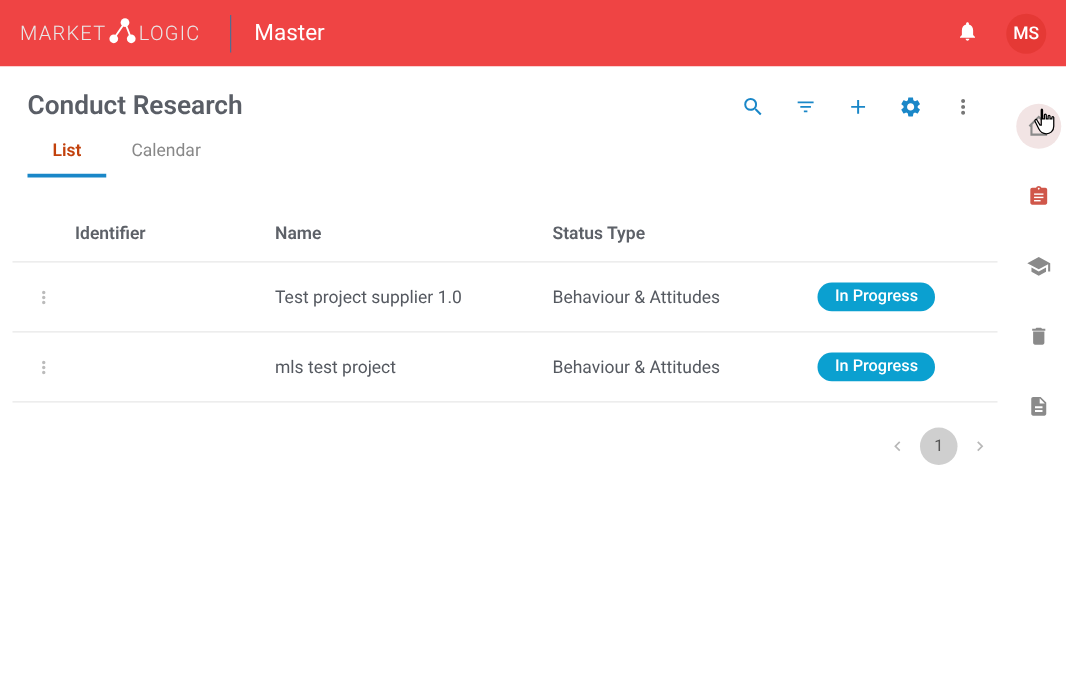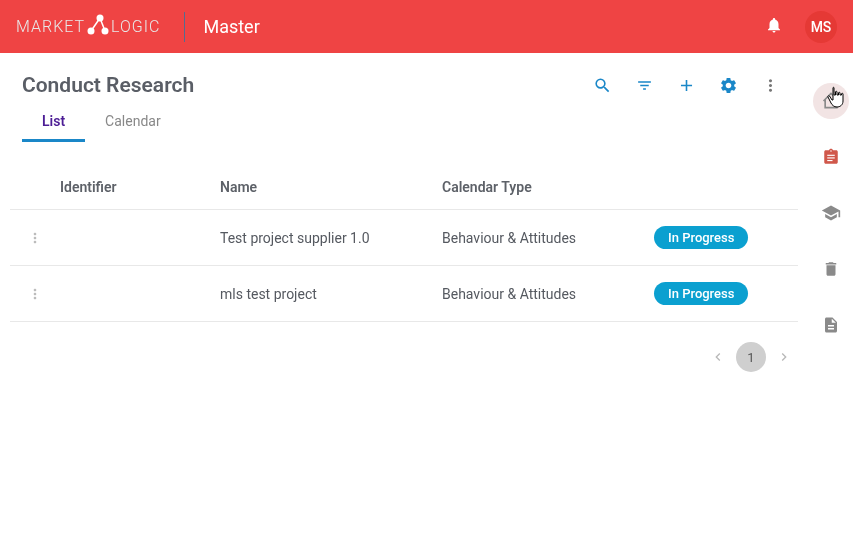--- a/index.html
+++ b/index.html
@@ -133,21 +133,21 @@
       border-bottom: 1px solid transparent;
     }
     .tab {
       padding: 0 20px 10px 20px;
       font-size: 14px;
       color: #888;
       cursor: pointer;
       border-bottom: 3px solid transparent;
     }
     .tab.active {
-      color: #4c1d95;
+      color: #c2410c;
       font-weight: 600;
       border-bottom: 3px solid #1a87c8;
     }
     .table-wrap {
       padding: 0 10px;
     }
     .table-head {
       display: flex;
       padding: 36px 0 14px 0;
       font-size: 14px;
@@ -275,21 +275,21 @@
     <div class="tabs">
       <div class="tab active">List</div>
       <div class="tab">Calendar</div>
     </div>
 
     <div class="table-wrap">
       <div class="table-head">
         <div class="col-actions"></div>
         <div class="col-identifier">Identifier</div>
         <div class="col-name">Name</div>
-        <div class="col-type">Calendar Type</div>
+        <div class="col-type">Status Type</div>
       </div>
 
       <div class="table-row">
         <div class="row-action-btn">
           <svg width="16" height="16" viewBox="0 0 24 24" fill="currentColor">
               <path d="M12 8c1.1 0 2-.9 2-2s-.9-2-2-2-2 .9-2 2 .9 2 2 2zm0 2c-1.1 0-2 .9-2 2s.9 2 2 2 2-.9 2-2-.9-2-2-2zm0 6c-1.1 0-2 .9-2 2s.9 2 2 2 2-.9 2-2-.9-2-2-2z"></path>
             </svg>
         </div>
         <div class="col-identifier"></div>
         <div class="col-name">Test project supplier 1.0</div>

